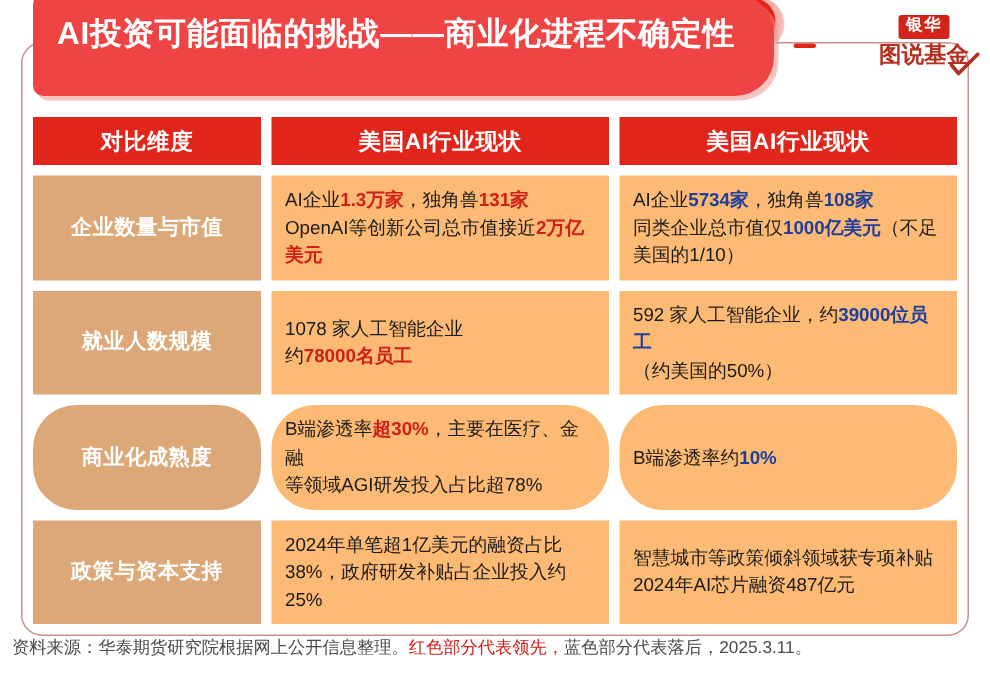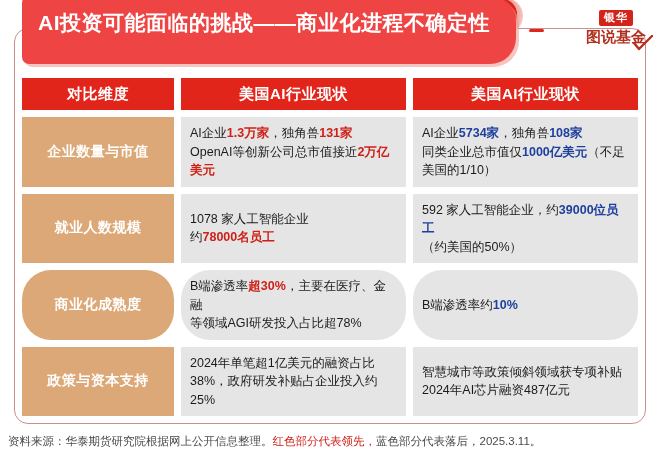--- a/index.html
+++ b/index.html
@@ -159,42 +159,42 @@
     letter-spacing: 0.5px;
     min-height: 62px;
   }
   .row-1 .dim, .row-1 .cell { min-height: 68px; text-align: right; }
   .row-2 .dim, .row-2 .cell { min-height: 64px; }
   .row-3 .dim, .row-3 .cell { min-height: 64px; border-radius: 29px; }
   .row-4 .dim, .row-4 .cell { min-height: 66px; }
 
   
   .cell {
-    background: #e5e5e5;
+    background: #fdba74;
     color: #1b1b1b;
     font-size: 12.5px;
     line-height: 1.48;
     padding: 7px 9px;
     box-sizing: border-box;
     display: flex;
     flex-direction: column;
     justify-content: center;
   }
   .cell.align-center { text-align: center; align-items: flex-start; }
   .cell.align-left   { text-align: left;  align-items: flex-start; }
   .cell p { margin: 0; }
 
   .hl-red  { color: #cf1f17; font-weight: bold; }
   .hl-blue { color: #1f3f9e; font-weight: bold; }
 
   
   #footer {
     position: absolute;
     left: 8px;
-    top: 434px;
+    top: 424px;
     width: 644px;
     font-size: 11.5px;
     color: #4a4a4a;
     white-space: nowrap;
   }
   #footer .src-red { color: #cf1f17; }
 </style>
 </head>
 <body>
 

